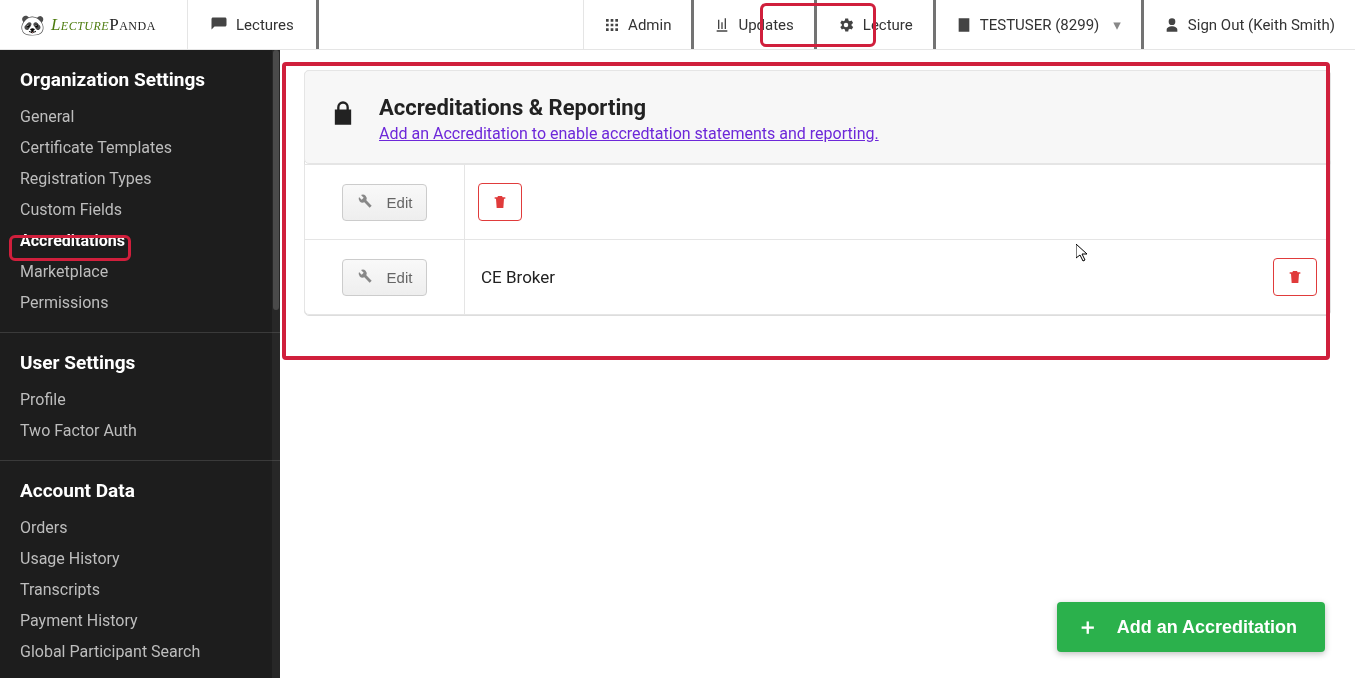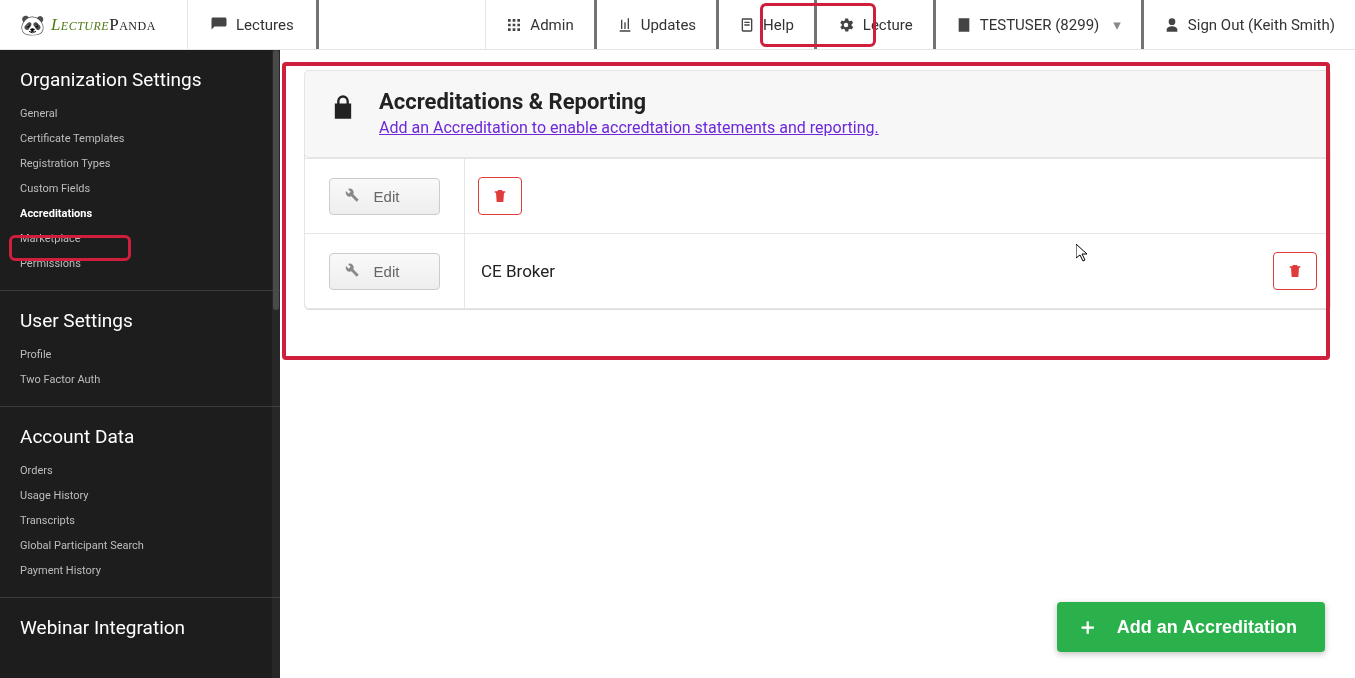--- a/index.html
+++ b/index.html
@@ -90,28 +90,28 @@
     position: absolute;
     right: 1px;
     top: 0;
     width: 6px;
     height: 260px;
     background: #4a4a4a;
     border-radius: 3px;
   }
   .sidebar-section-title {
     color: #fff;
-    font-weight: 400;
+    font-weight: 700;
     font-size: 19px;
     padding: 18px 36px 10px 20px;
   }
   .sidebar-link {
     display: block;
     color: #bdbdbd;
-    font-size: 11px;
+    font-size: 16px;
     padding: 6px 20px;
     cursor: pointer;
   }
   .sidebar-link.active {
     color: #fff;
     font-weight: 700;
   }
   .sidebar-hr {
     border: none;
     border-top: 1px solid #3a3a3a;
@@ -127,21 +127,21 @@
   }
   .panel-outer {
     border: 1px solid #ddd;
     border-radius: 5px;
     overflow: visible;
   }
   .panel-header {
     background: #f7f7f7;
     border: 1px solid #e5e5e5;
     border-radius: 5px 5px 5px 5px;
-    padding: 18px 24px 20px 24px;
+    padding: 24px 24px 20px 24px;
     display: flex;
     align-items: flex-start;
     gap: 22px;
     margin: -1px -1px 0 -1px;
   }
   .panel-header .lock-icon {
     font-size: 26px;
     color: #222;
     margin-top: 4px;
   }
@@ -182,21 +182,21 @@
     height: 74px;
   }
   .edit-btn {
     display: inline-flex;
     align-items: center;
     gap: 14px;
     border: 1px solid #ccc;
     background: linear-gradient(#f9f9f9,#eeeeee);
     color: #666;
     font-size: 15px;
-    padding: 8px 40px 8px 14px;
+    padding: 8px 14px 8px 14px;
     border-radius: 4px;
     cursor: pointer;
   }
   .edit-btn .icon { color: #888; }
   .row-label {
     flex: 1;
     font-size: 17px;
     color: #222;
     padding: 0 16px;
   }
@@ -293,28 +293,20 @@
 
   <div class="nav-item">
     <span class="icon">
       <svg class="i" viewBox="0 0 24 24">
           <path d="M4 20h16v2H4zM6 4h2v14H6zM11 8h2v10h-2zM16 2h2v16h-2z"></path>
         </svg>
     </span>
     <span>Updates</span>
   </div>
 
-  <div class="nav-item">
-    <span class="icon">
-      <svg class="i" viewBox="0 0 24 24">
-          <path d="M6 2h12a2 2 0 0 1 2 2v16a2 2 0 0 1-2 2H6a2 2 0 0 1-2-2V4a2 2 0 0 1 2-2zm0 2v16h12V4H6zm2 3h8v2H8zM8 11h8v2H8z"></path>
-        </svg>
-    </span>
-    <span>Help</span>
-  </div>
 
   <div class="nav-item settings-active">
     <span class="icon">
       <svg class="i-lg" viewBox="0 0 24 24">
           <path d="M19.4 13a7.5 7.5 0 0 0 .1-1 7.5 7.5 0 0 0-.1-1l2.1-1.6-2-3.4-2.5 1a7.6 7.6 0 0 0-1.7-1l-.4-2.6h-4l-.4 2.6a7.6 7.6 0 0 0-1.7 1l-2.5-1-2 3.4L6.5 11a7.5 7.5 0 0 0-.1 1 7.5 7.5 0 0 0 .1 1l-2.1 1.6 2 3.4 2.5-1a7.6 7.6 0 0 0 1.7 1l.4 2.6h4l.4-2.6a7.6 7.6 0 0 0 1.7-1l2.5 1 2-3.4zM12 15a3 3 0 1 1 0-6 3 3 0 0 1 0 6z"></path>
         </svg>
     </span>
     <span>Lecture</span>
   </div>
 
@@ -355,22 +347,22 @@
 
     <div class="sidebar-section-title">User Settings</div>
     <a class="sidebar-link">Profile</a>
     <a class="sidebar-link">Two Factor Auth</a>
     <hr class="sidebar-hr">
 
     <div class="sidebar-section-title">Account Data</div>
     <a class="sidebar-link">Orders</a>
     <a class="sidebar-link">Usage History</a>
     <a class="sidebar-link">Transcripts</a>
+    <a class="sidebar-link">Payment History</a>
     <a class="sidebar-link">Global Participant Search</a>
-    <a class="sidebar-link">Payment History</a>
     <hr class="sidebar-hr">
 
     <div class="sidebar-section-title" style="padding-bottom:0">Webinar Integration</div>
 
     <div class="sidebar-scroll-overlay">
       <div class="sidebar-scroll-thumb"></div>
     </div>
   </div>
 
   <div class="content">

